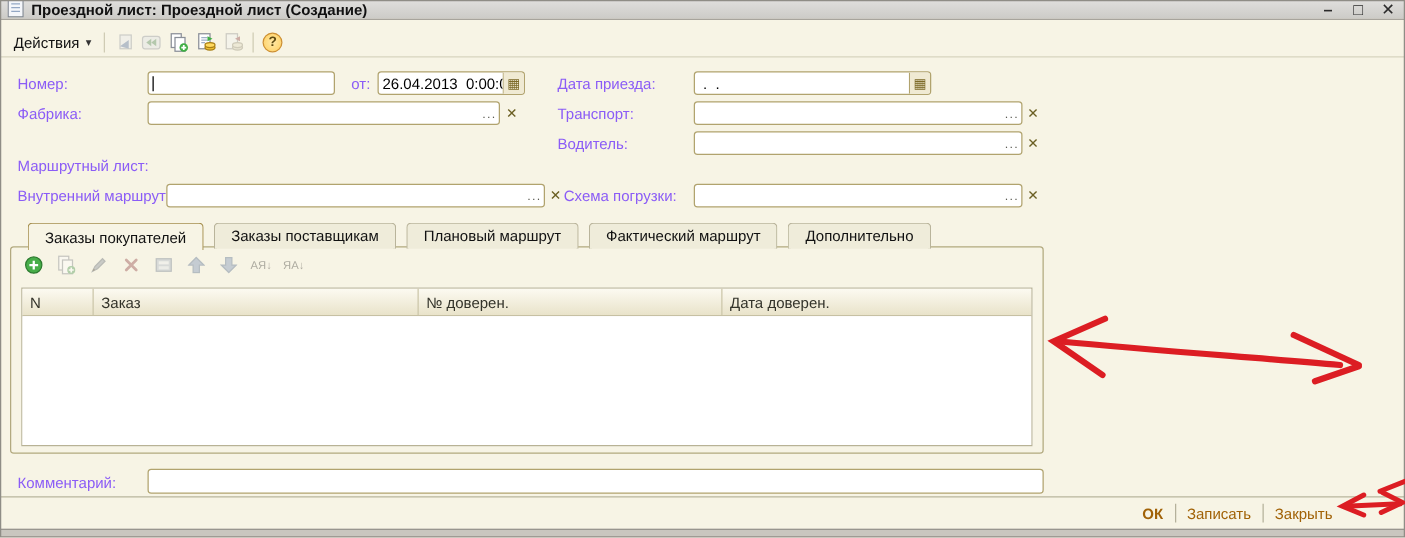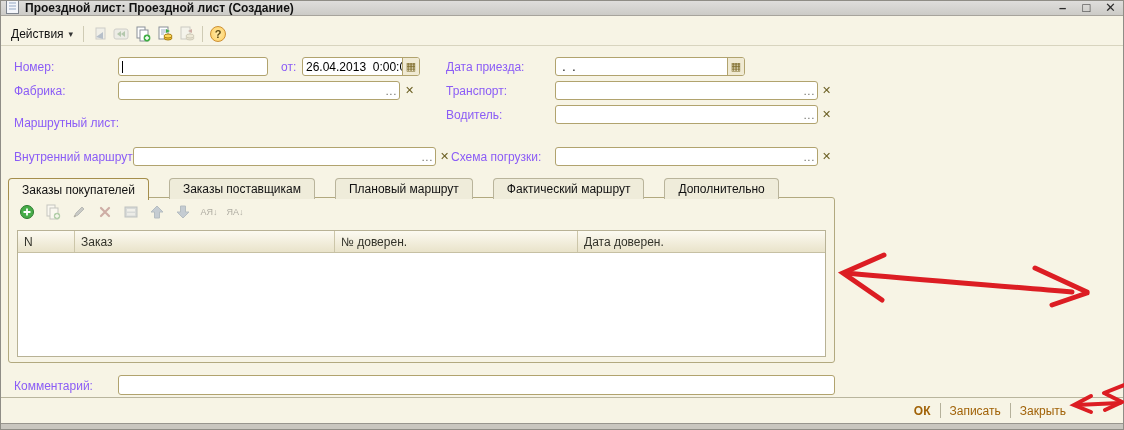--- a/index.html
+++ b/index.html
@@ -34,21 +34,21 @@
   .val{flex:1;padding:0 3px;white-space:pre;overflow:hidden;color:#000}
   .selbtn{width:15px;align-self:stretch;display:flex;align-items:flex-end;justify-content:center;
     padding-bottom:2px;color:#5a5a52;font-size:10px;letter-spacing:1px;cursor:pointer}
   .calbtn{width:16px;align-self:stretch;background:#f0ead3;border-left:1px solid #b1a36e;
     border-radius:0 2px 2px 0;color:#7c6a28;font-size:11px;display:flex;align-items:center;
     justify-content:center;cursor:pointer}
   .clearbtn{position:absolute;width:15px;height:19px;display:flex;align-items:center;justify-content:center;
     color:#6b5f23;font-weight:bold;font-size:11px;cursor:pointer}
   .tcaret{width:1px;height:12px;background:#000;margin-left:3px}
   
-  .tabs{position:absolute;left:8px;top:178px;display:flex;gap:20px;z-index:3}
+  .tabs{position:absolute;left:22px;top:178px;display:flex;gap:8px;z-index:3}
   .tab{height:20px;padding:0 13px;display:flex;align-items:center;white-space:nowrap;
     background:#efecda;border:1px solid #b9b49b;border-bottom:none;border-radius:4px 4px 0 0;cursor:pointer}
   .tab.active{background:#f7f4e5;border-color:#a58e4c;height:21px;z-index:4;position:relative}
   .panel{position:absolute;left:8px;top:197px;width:827px;height:166px;box-sizing:border-box;
     border:1px solid #b2a97f;border-radius:3px;background:#f7f4e5;z-index:2}
   .gridbar{position:absolute;left:9px;top:5px;display:flex;gap:8px;align-items:flex-end}
   .gbtn{width:18px;height:18px;display:flex;align-items:center;justify-content:center;cursor:pointer}
   .sorttxt{font-size:9px;color:#55534a;white-space:nowrap;letter-spacing:0}
   .grid{position:absolute;left:8px;top:32px;width:809px;height:127px;box-sizing:border-box;
     border:1px solid #b8b295;background:#fff}
@@ -159,21 +159,21 @@
   <span class="selbtn">...</span>
 </div>
 <span class="clearbtn" style="left:402px;top:81px">✕</span>
 <span class="label" style="left:446px;top:84px">Транспорт:</span>
 <div class="field" style="left:555px;top:81px;width:263px">
   <span class="val"></span>
   <span class="selbtn">...</span>
 </div>
 <span class="clearbtn" style="left:819px;top:81px">✕</span>
 
-<span class="label" style="left:14px;top:116px">Маршрутный лист:</span>
+<span class="label" style="left:14px;top:126px">Маршрутный лист:</span>
 <span class="label" style="left:446px;top:108px">Водитель:</span>
 <div class="field" style="left:555px;top:105px;width:263px">
   <span class="val"></span>
   <span class="selbtn">...</span>
 </div>
 <span class="clearbtn" style="left:819px;top:105px">✕</span>
 
 <span class="label" style="left:14px;top:150px">Внутренний маршрут:</span>
 <div class="field" style="left:133px;top:147px;width:303px">
   <span class="val"></span>

